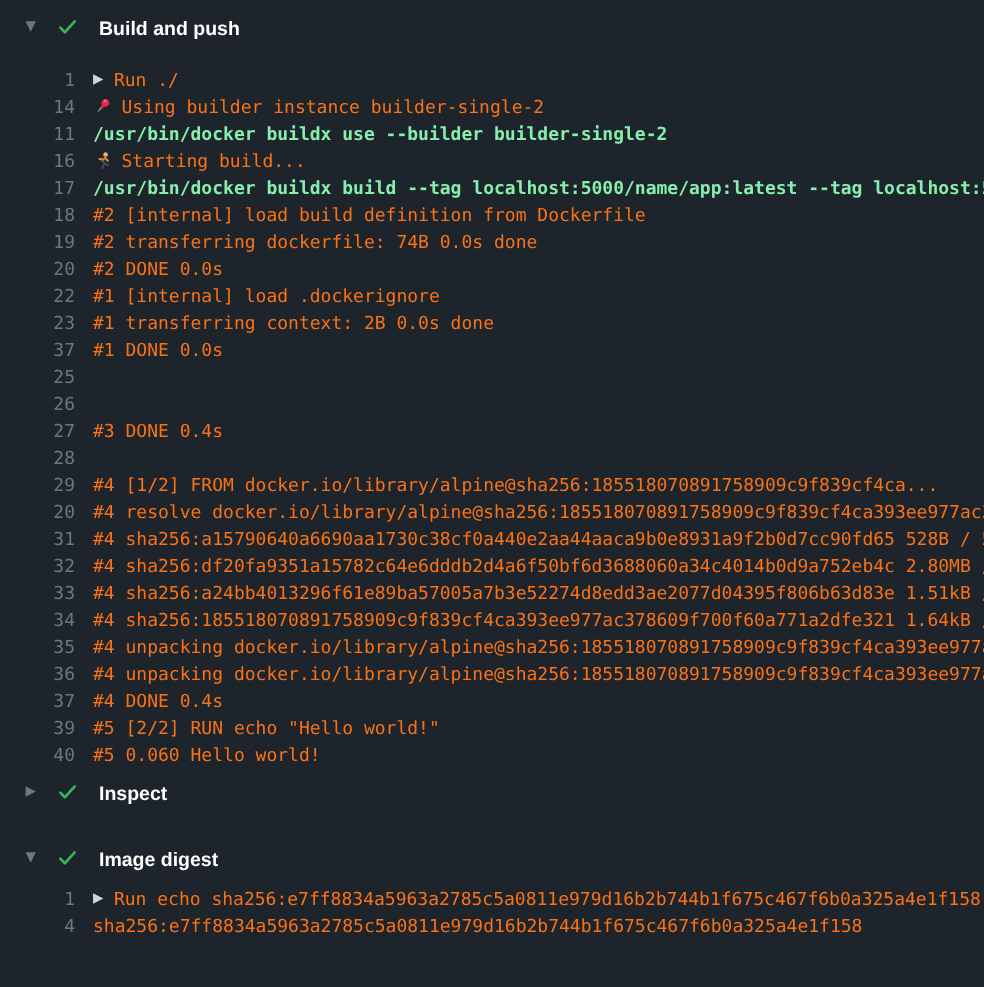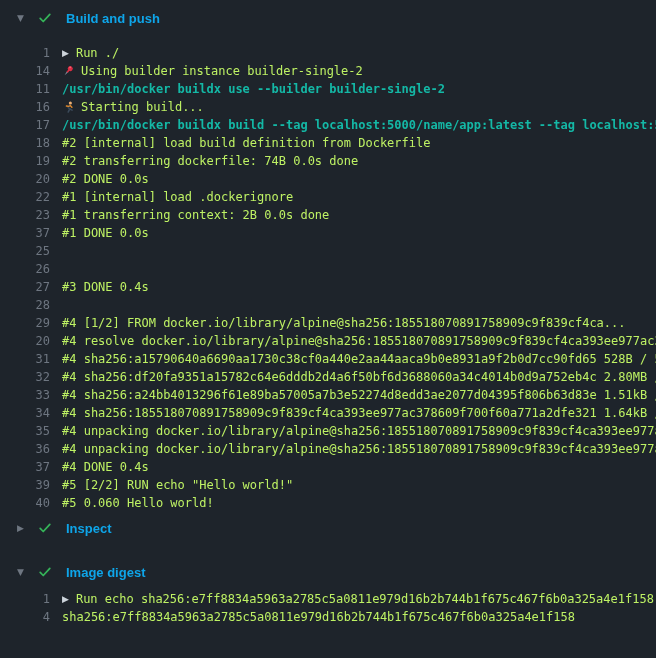--- a/index.html
+++ b/index.html
@@ -17,35 +17,35 @@
   }
   .chevron {
     width:12px; flex:none;
     color:#6e7681; font-size:9px; line-height:1;
     font-family:"DejaVu Sans",sans-serif;
   }
   .check { margin-left:9px; flex:none; display:flex; align-items:center; }
   .section-title {
     margin-left:14px;
     font-family:"Liberation Sans","DejaVu Sans",sans-serif;
-    font-weight:bold; font-size:13px; color:#0ea5e9;
+    font-weight:bold; font-size:13px; color:#ffffff;
     white-space:nowrap;
   }
 
   
   .section-body { padding:14px 0 4px 0; }
   .section-body.compact { padding:6px 0 0 0; }
   .log-line { display:flex; height:18px; line-height:18px; white-space:pre; }
   .line-num {
     width:50px; flex:none; text-align:right;
     color:#6e7681; font-size:12px; cursor:pointer;
   }
   .line-content { margin-left:12px; display:flex; align-items:center; overflow:hidden; }
-  .line-text { color:#bef264; font-size:12px; white-space:pre; }
-  .log-line.command .line-text { color:#14b8a6; font-weight:bold; }
+  .line-text { color:#f97316; font-size:12px; white-space:pre; }
+  .log-line.command .line-text { color:#86efac; font-weight:bold; }
   .run-arrow {
     color:#cdd4db; font-size:9px; margin-right:7px;
     font-family:"DejaVu Sans",sans-serif; cursor:pointer; flex:none;
   }
   .line-icon { margin-right:6px; flex:none; display:flex; align-items:center; }
 
   .gap-lg { margin-top:20px; }
 </style>
 </head>
 <body>

